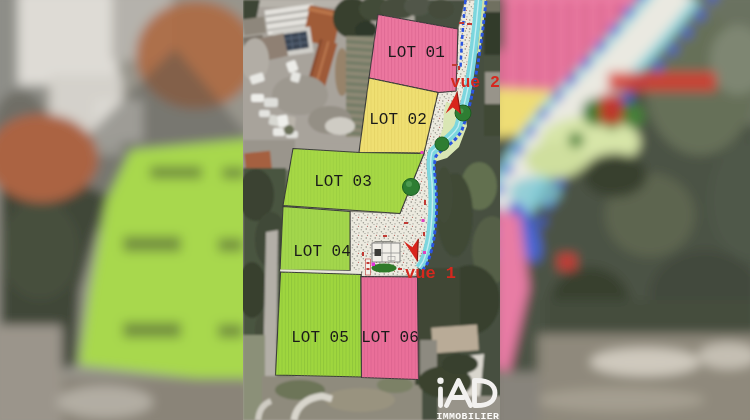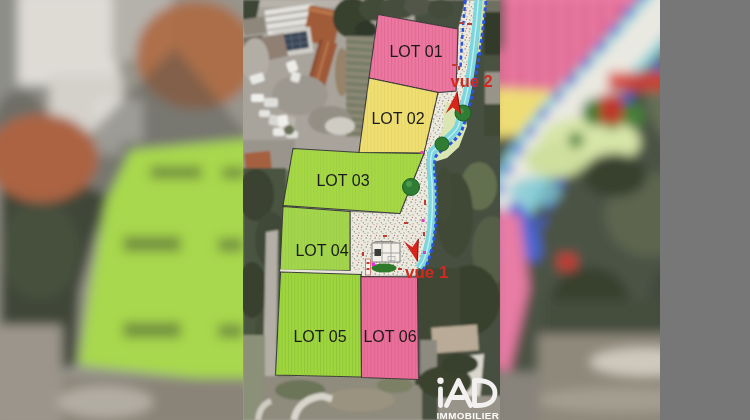--- a/index.html
+++ b/index.html
@@ -1,16 +1,16 @@
 <!DOCTYPE html>
 <html><head>
 <meta charset="utf-8">
 <style>
 html,body{margin:0;padding:0;background:#777;}
-#stage{width:660px;height:420px;overflow:hidden;position:relative;font-family:Liberation Sans, sans-serif;}
+#stage{width:750px;height:420px;overflow:hidden;position:relative;font-family:Liberation Mono, monospace;}
 </style>
 </head>
 <body>
 <div id="stage">
 <svg width="750" height="420" viewBox="0 0 750 420">
 <defs>
   <filter id="blurbg" x="-15%" y="-15%" width="130%" height="130%">
           <feGaussianBlur stdDeviation="5.5"></feGaussianBlur>
         </filter>
   <filter id="blursoft" x="-40%" y="-40%" width="180%" height="180%">

